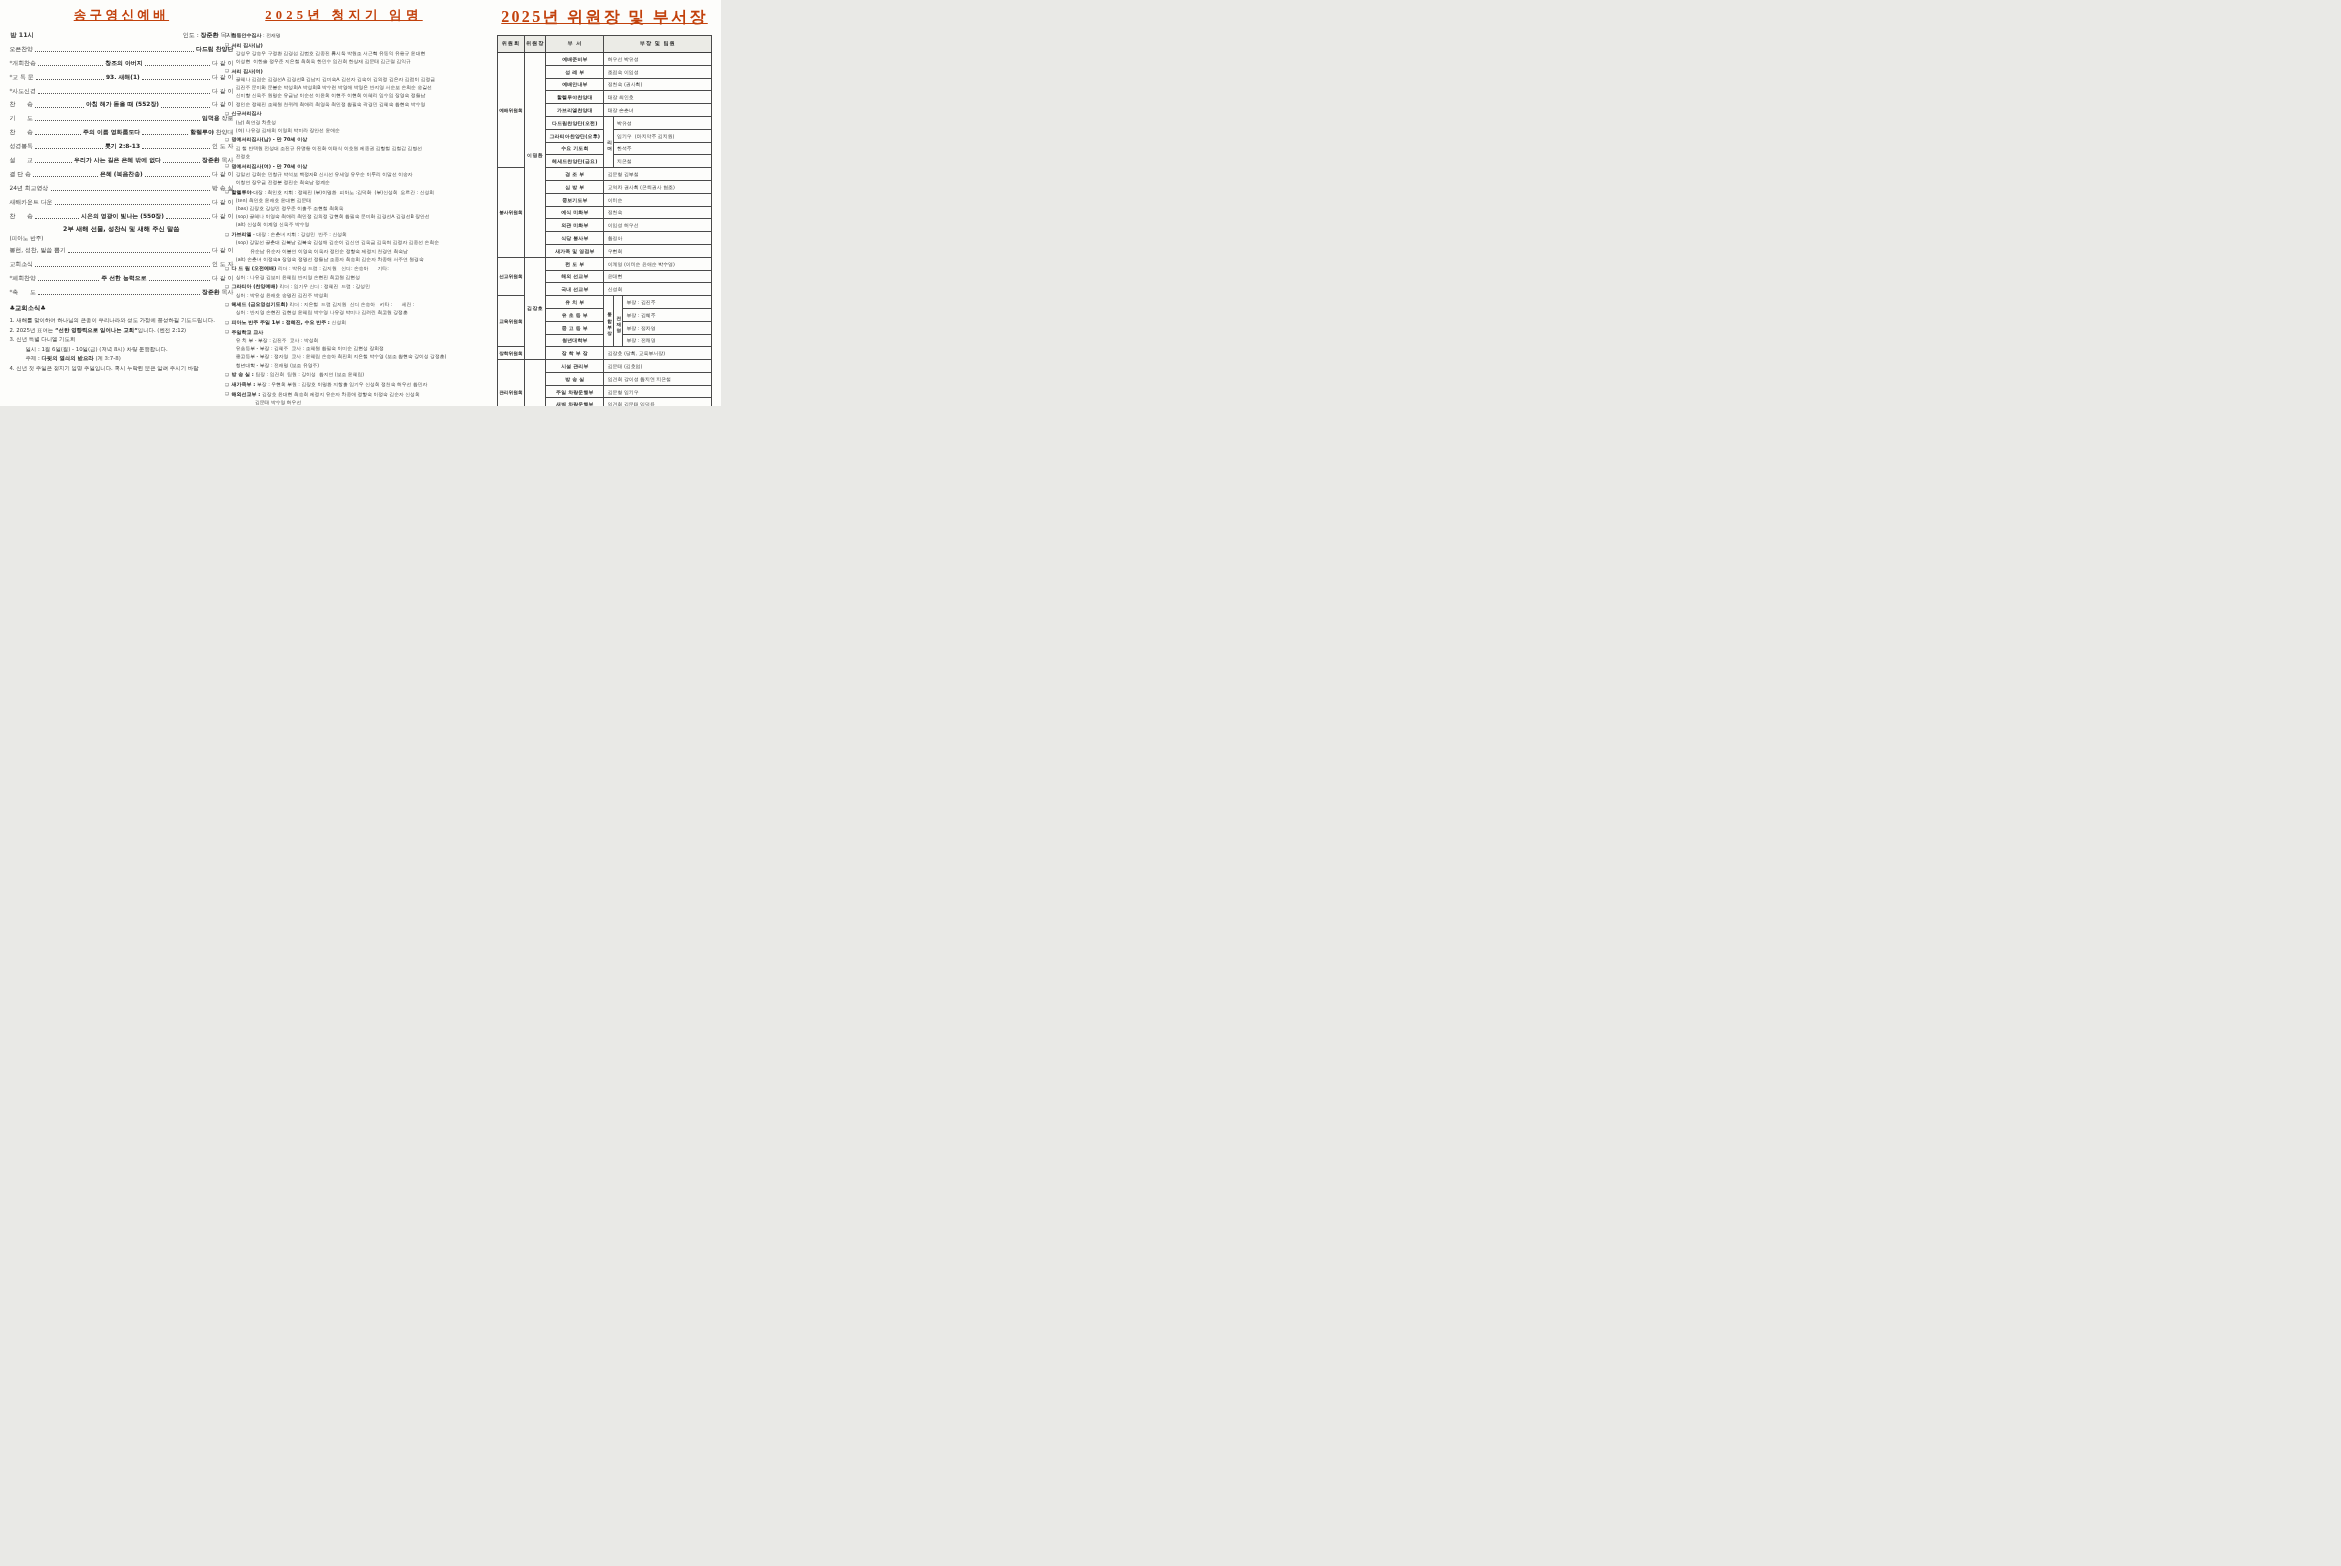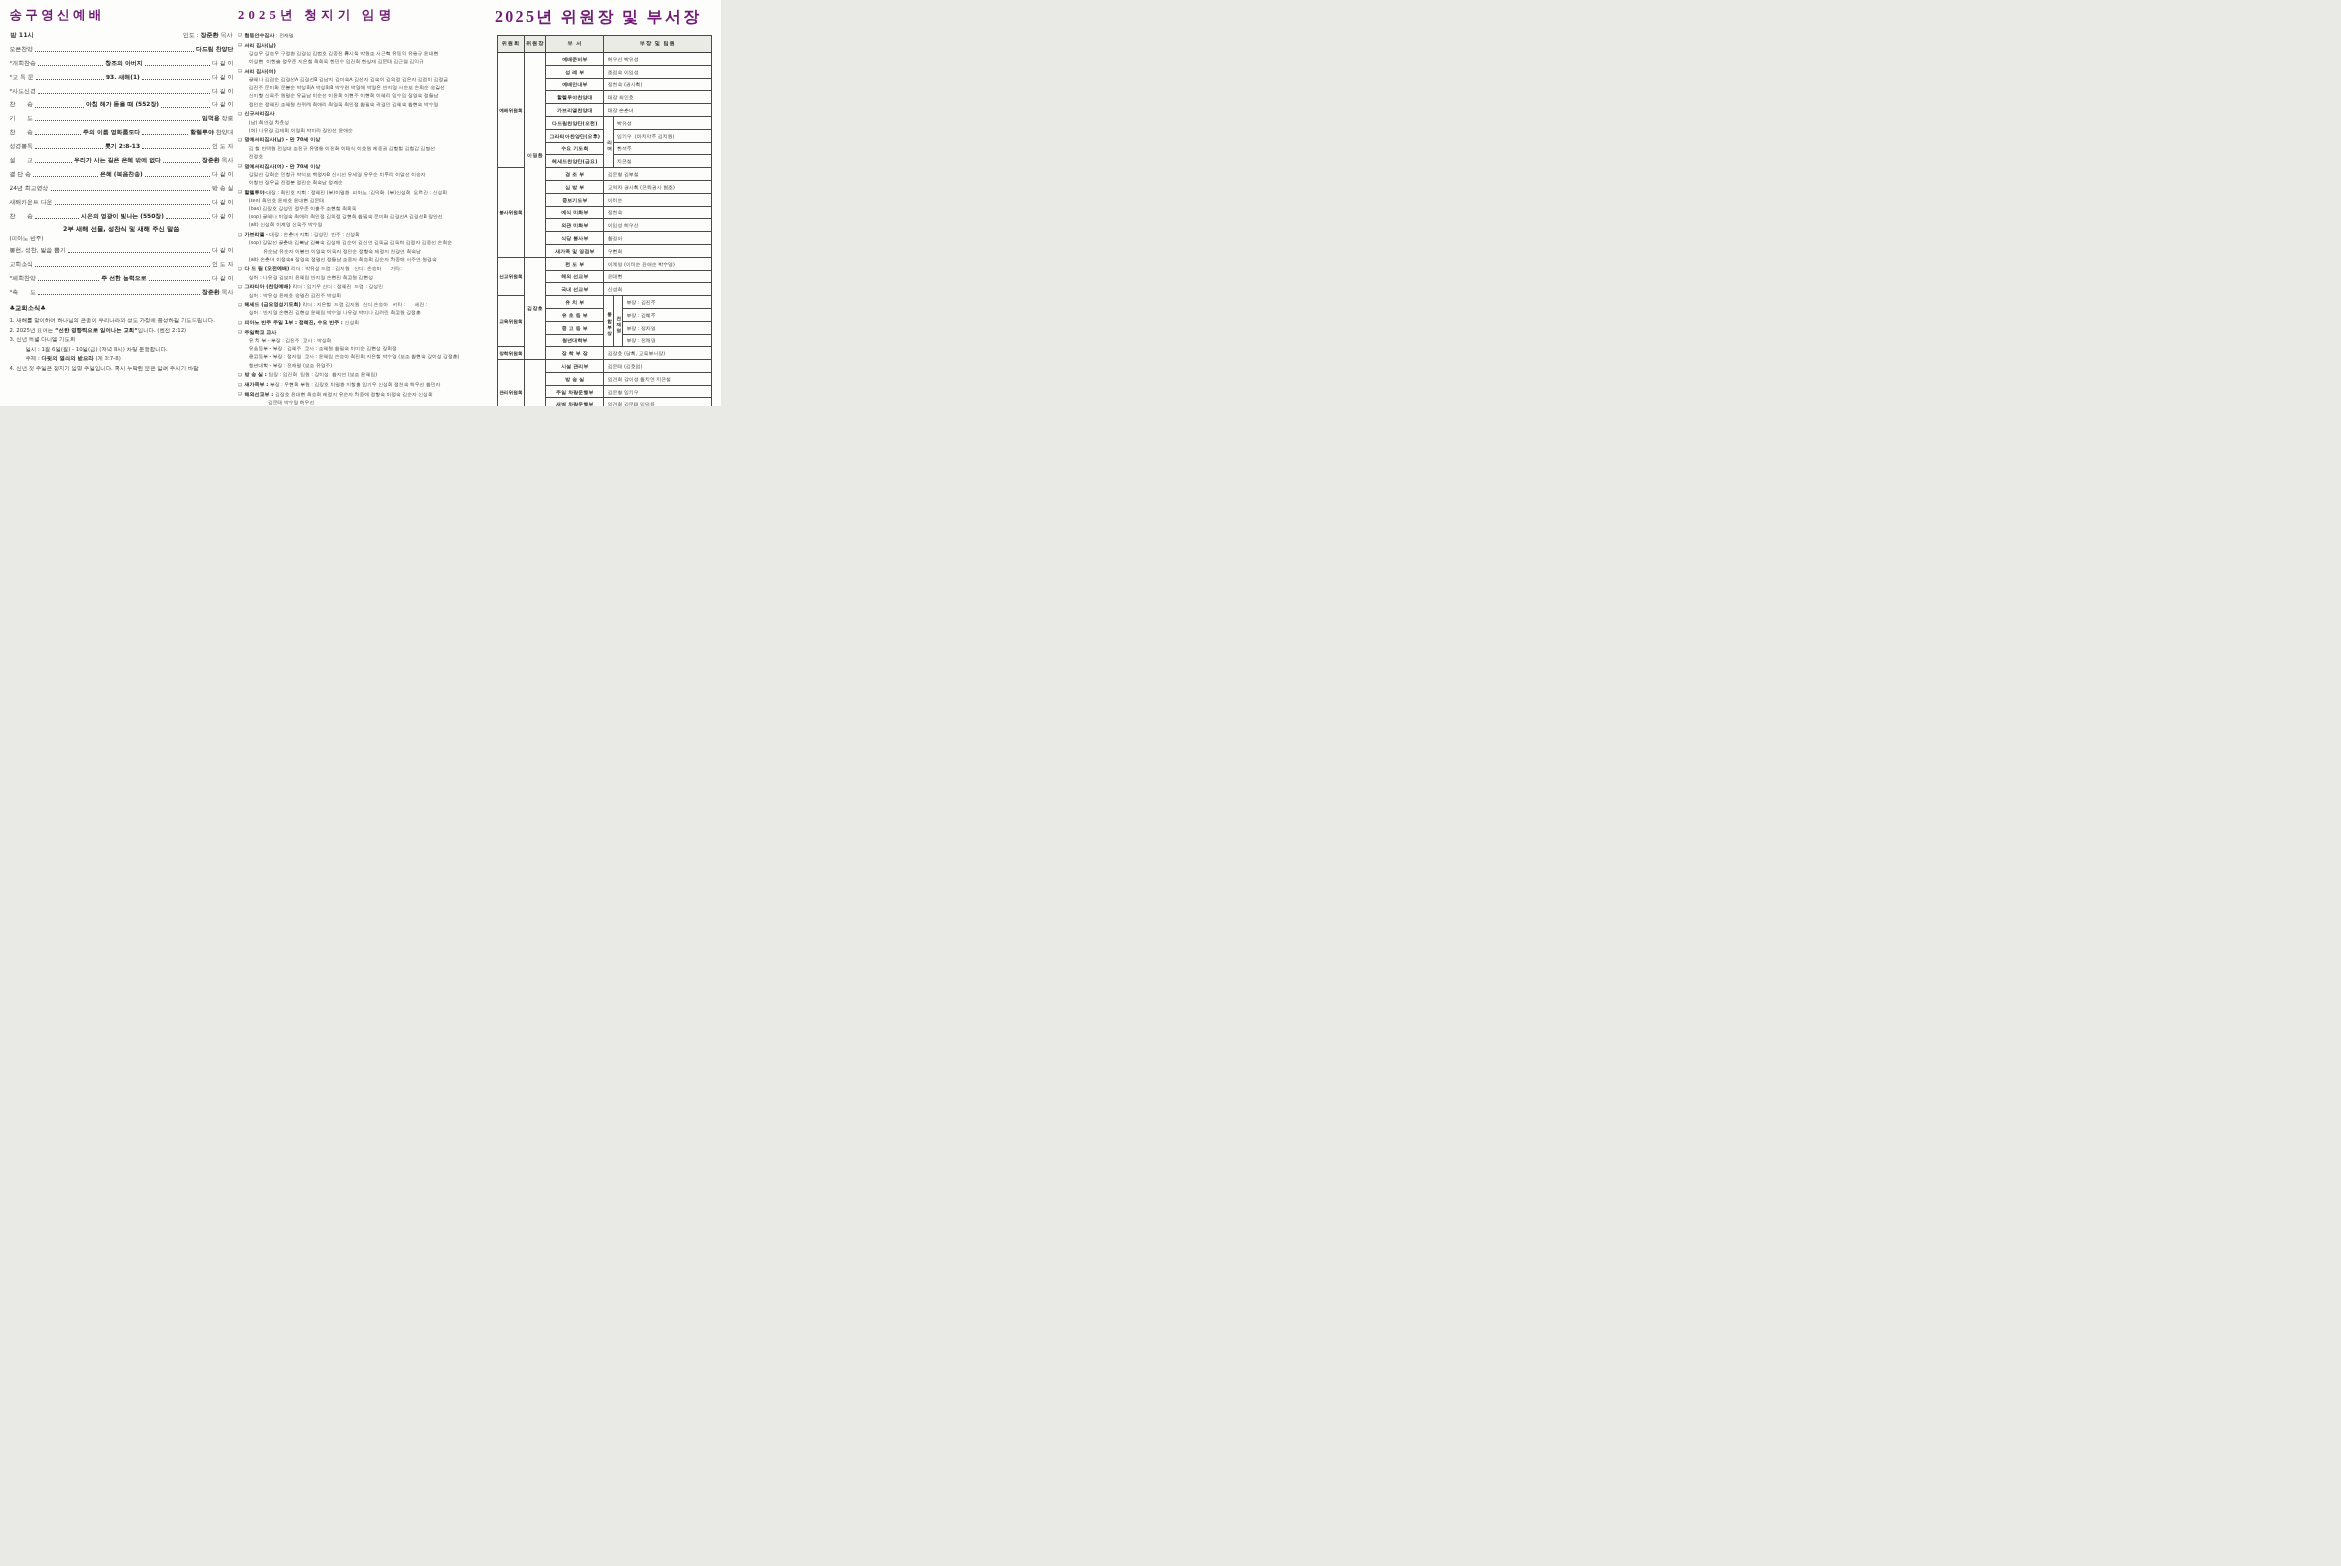--- a/index.html
+++ b/index.html
@@ -1,40 +1,40 @@
 <!DOCTYPE html>
 <html style="font-size:7.5px"><head>
 <meta charset="utf-8">
 <style>
   html,body{margin:0;padding:0;background:#e9e9e6;}
   .page{position:relative;width:721px;height:406px;background:#fdfdfb;color:#3a3a3a;
         font-family:"DejaVu Sans","Liberation Sans",sans-serif;overflow:hidden;}
   .col{position:absolute;top:3.7px;}
   .col h1{font-family:"Liberation Serif","DejaVu Serif",serif;font-size:12.6px;font-weight:600;
-          letter-spacing:3.3px;text-align:left;margin:3.7px 0 6.6px;color:#701a75;white-space:nowrap;}
+          letter-spacing:3.3px;text-align:center;margin:3.7px 0 6.6px;color:#c2410c;white-space:nowrap;text-decoration:underline;}
   strong{color:#232323;}
 
   
   .left{left:9.4px;width:224px;}
   .svc-head{display:flex;justify-content:space-between;align-items:flex-end;
             font-size:6px;margin:0.9px 0.9px 4.7px;}
   .svc-head .time{font-weight:700;font-size:6.3px;}
   .svc-row{display:flex;align-items:flex-end;font-size:5.9px;margin:4.9px 0;white-space:pre;}
   .svc-l{flex:0 0 auto;}
   .svc-c{flex:0 0 auto;font-weight:700;color:#232323;}
   .svc-r{flex:0 0 auto;}
   .dots{flex:1 1 6.6px;min-width:5.6px;border-bottom:1px dotted #575757;margin:0 2.3px 1.9px;}
   .svc-part2{text-align:center;font-weight:700;font-size:6.3px;color:#232323;margin:3.3px 0 0.5px;}
   .svc-note{font-size:5.6px;margin:0.5px 0 -1.9px;}
   .news-heading{font-size:6.3px;font-weight:700;color:#232323;margin:7.5px 0 2.8px;}
   .news-line{font-size:5.4px;line-height:9.6px;padding-left:8.4px;text-indent:-8.4px;}
   .news-line.ind{padding-left:16px;text-indent:0;}
 
   
-  .middle{left:238px;width:238px;}
+  .middle{left:225px;width:238px;}
   .middle h1{letter-spacing:4.2px;}
   .blk{margin:0 0 0.5px;}
   .blk-head{font-size:4.8px;line-height:8.2px;white-space:pre-wrap;}
   .blk-head strong{font-size:5px;}
   .bullet{font-size:4.2px;margin-right:2.8px;position:relative;top:-0.5px;color:#444;}
   .cont{font-size:4.8px;line-height:8.2px;padding-left:10.8px;white-space:pre-wrap;}
 
   
   .right{left:495px;width:219px;}
   .right h1{letter-spacing:2.3px;font-size:16px;}

